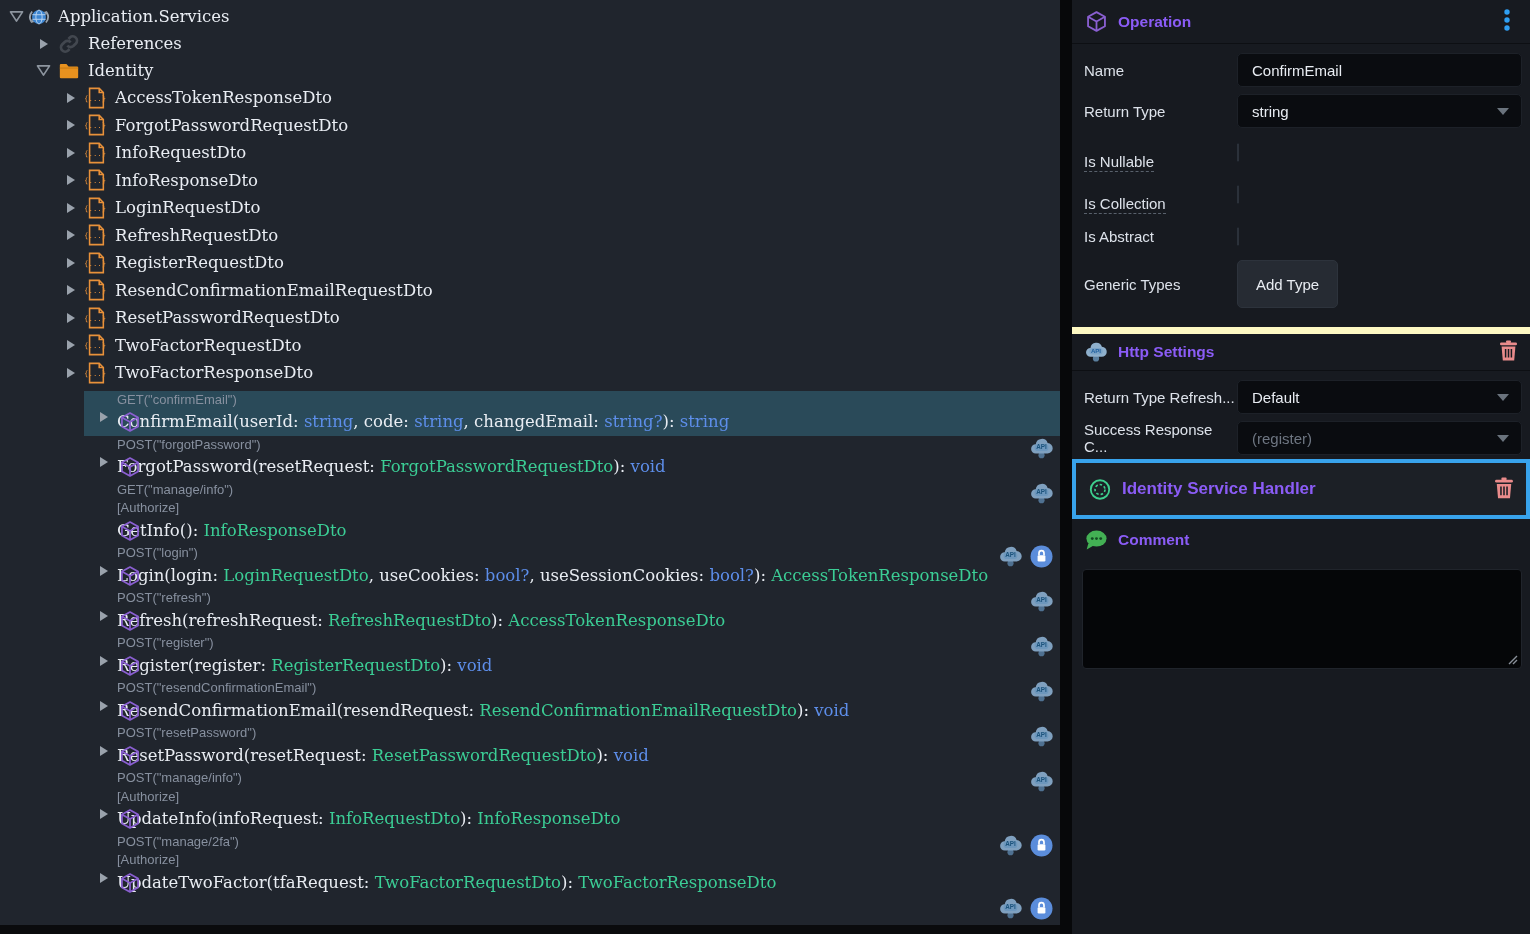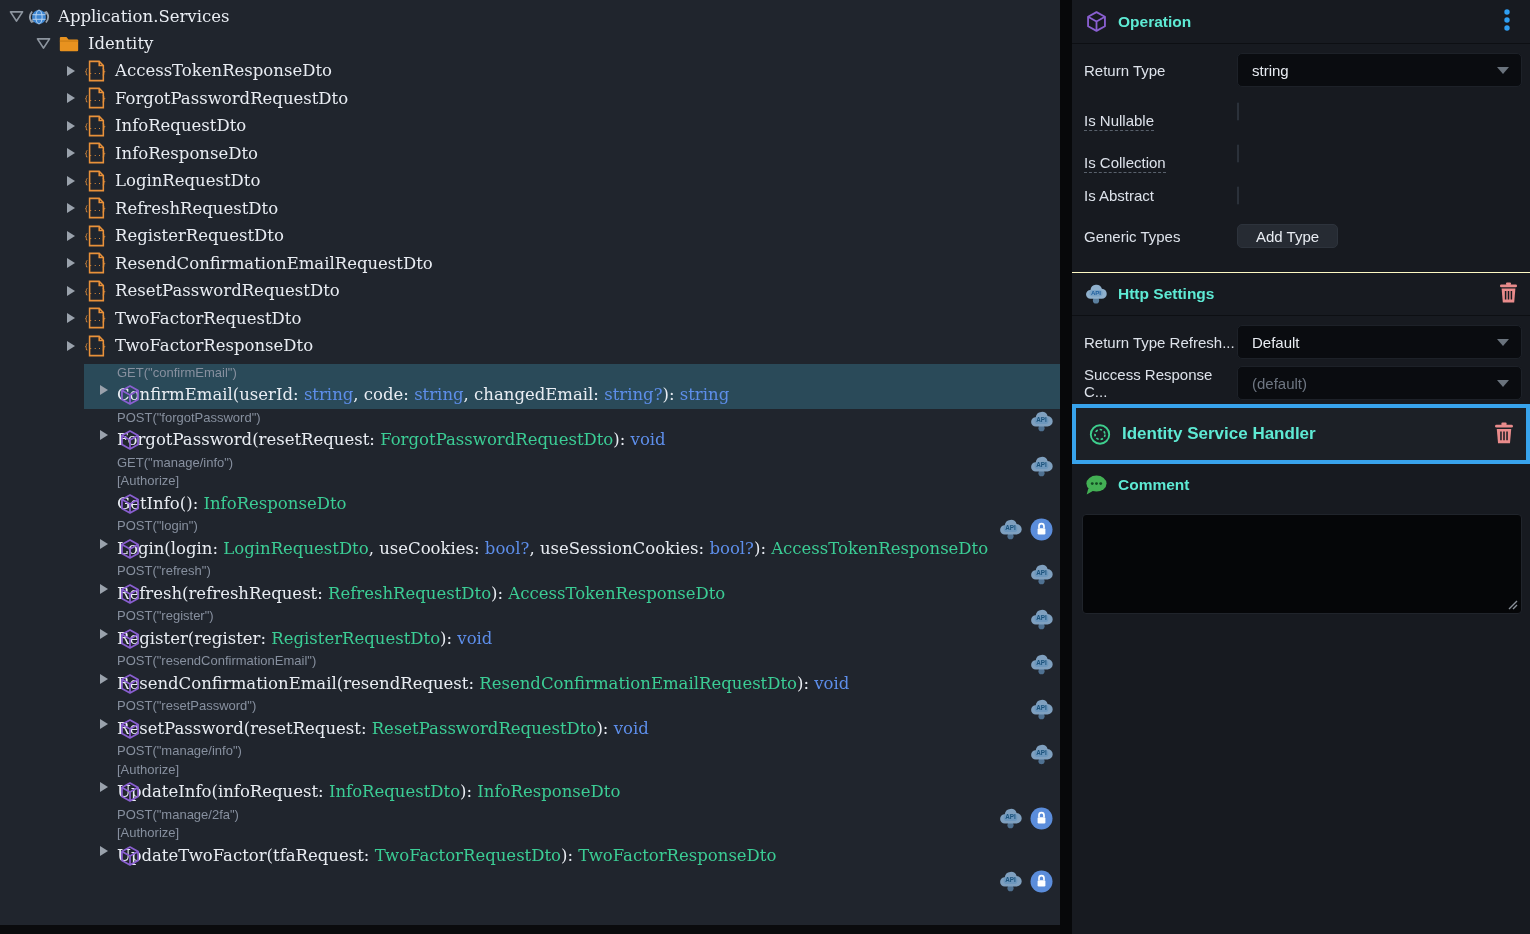--- a/index.html
+++ b/index.html
@@ -34,41 +34,41 @@
   .badge { width:25px; height:25px; }
   .hscroll { position:absolute; left:0; right:0; bottom:0; height:9px; background:#0a0b0d; }
 
   
   .divider { width:12px; height:934px; background:#07080a; flex:0 0 auto; }
 
   
   .rpanel { width:458px; height:934px; background:#171a20; color:#dde2ea; flex:0 0 auto; font-size:15px; }
   .sec-header { position:relative; height:44px; display:flex; align-items:center; padding:0 12px;
                 border-bottom:1px solid #0d0f13; }
-  .sec-header.topline { border-top:1px solid #fef9c3;align-items:center; }
-  .sec-title { font-weight:bold; font-size:15.5px; color:#5eead4; margin-left:10px; }
+  .sec-header.topline { border-top:7px solid #fef9c3;align-items:center; }
+  .sec-title { font-weight:bold; font-size:15.5px; color:#8b5cf6; margin-left:10px; }
   .hicon { width:24px; height:24px; display:inline-flex; align-items:center; justify-content:center; }
   .spacer { flex:1; }
   .fields { padding:9px 0 12px; }
   .frow { display:flex; align-items:center; margin:0 8px 7px 12px; min-height:34px; }
   .flabel { width:153px; flex:0 0 auto; font-size:15px; color:#dde2ea; }
   .flabel.hint { align-self:center;margin-top:18px; }
   .flabel.hint span { border-bottom:1px dashed #59616c; padding-bottom:1px; }
   .ctrl { flex:1; }
   input.tbox { width:100%; height:34px; background:#0a0c10; border:1px solid #1d2128; border-radius:5px;
                color:#e8ecf2; font-size:15px; padding:0 14px; outline:none;
                font-family:"Liberation Sans","DejaVu Sans",sans-serif; }
   .select { position:relative; width:100%; height:34px; background:#0a0c10; border:1px solid #1d2128;
             border-radius:5px; display:flex; align-items:center; padding:0 14px; cursor:default; }
   .select .val { font-size:15px; color:#e8ecf2; }
   .select.muted .val { color:#6e7682; }
   .select .chev { position:absolute; right:12px; width:0; height:0; border-left:6.5px solid transparent;
                   border-right:6.5px solid transparent; border-top:7.5px solid #6a737d; }
   .checkbox { width:22px; height:22px; background:#0a0c10; border:1px solid #2b313a; border-radius:3px; }
-  .btn { display:inline-flex; align-items:center; justify-content:center; height:24px; padding:0 18px;
+  .btn { display:inline-flex; align-items:center; justify-content:center; height:48px; padding:0 18px;
          background:#262b33; border:1px solid #2d333c; border-radius:5px; color:#e8ecf2; font-size:15px; }
   .handler { position:relative; z-index:2; margin-top:-2px; height:60px; background:#1c2026;
              border:4px solid #38a3ec; display:flex; align-items:center; padding:0 12px; }
   .handler .sec-title { font-size:17px; }
   .comment-wrap { position:relative; margin:8px 8px 0 10px; }
   textarea.cbox { width:440px; height:100px; background:#050608; border:1px solid #20242b; border-radius:4px;
                   resize:none; color:#e8ecf2; font-size:14px; padding:8px 10px; outline:none;
                   font-family:"Liberation Sans","DejaVu Sans",sans-serif; }
   .resize-grip { position:absolute; right:4px; bottom:7px; width:12px; height:12px; pointer-events:none; }
 </style>
@@ -91,20 +91,33 @@
               <path d="M3.5 17 a9.5 9.5 0 0 1 1-11" fill="none" stroke="#9aa3ad" stroke-width="2"></path>
               <path d="M20.5 7 a9.5 9.5 0 0 1 -1 11" fill="none" stroke="#9aa3ad" stroke-width="2"></path>
               <polygon points="3,18.5 7,17.5 4,14.5" fill="#9aa3ad"></polygon>
               <polygon points="21,5.5 17,6.5 20,9.5" fill="#9aa3ad"></polygon>
               <circle cx="12" cy="12" r="7.6" fill="#3e86d1"></circle>
               <ellipse cx="12" cy="12" rx="3.4" ry="7.6" fill="none" stroke="#bcd7f2" stroke-width="1"></ellipse>
               <path d="M4.8 9.5 h14.4 M4.8 14.5 h14.4" stroke="#bcd7f2" stroke-width="1"></path>
             </svg>
           </span>
           <span class="lbl">Application.Services</span>
+        </div>
+        <div class="trow">
+          <span class="exp" style="left: 36px;">
+            <span class="exp-closed"></span>
+          </span>
+          <span style="width: 58px; flex: 0 0 auto;"></span>
+          <span class="ticon">
+            <svg width="24" height="24" viewBox="0 0 24 24">
+              <path d="M10.2 13.8 a4.6 4.6 0 0 0 6.5 .4 l2.8-2.8 a4.6 4.6 0 0 0 -6.5-6.5 l-1.6 1.6" fill="none" stroke="#42474f" stroke-width="3"></path>
+              <path d="M13.8 10.2 a4.6 4.6 0 0 0 -6.5-.4 l-2.8 2.8 a4.6 4.6 0 0 0 6.5 6.5 l1.6-1.6" fill="none" stroke="#42474f" stroke-width="3"></path>
+            </svg>
+          </span>
+          <span class="lbl">References</span>
         </div>
         <div class="trow">
           <span class="exp" style="left: 35px;">
             <svg width="15" height="13" viewBox="0 0 16 14">
               <polygon points="1.5,2 14.5,2 8,12" fill="none" stroke="#8d959f" stroke-width="1.8" stroke-linejoin="round"></polygon>
             </svg>
           </span>
           <span style="width: 58px; flex: 0 0 auto;"></span>
           <span class="ticon">
             <svg width="24" height="24" viewBox="0 0 24 24">
@@ -466,20 +479,24 @@
       <span>
         <svg width="22" height="26" viewBox="0 0 22 26">
             <circle cx="11" cy="5" r="2.7" fill="#2f9ff2"></circle>
             <circle cx="11" cy="13" r="2.7" fill="#2f9ff2"></circle>
             <circle cx="11" cy="21" r="2.7" fill="#2f9ff2"></circle>
           </svg>
       </span>
     </div>
 
     <div class="fields">
+      <div class="frow">
+        <span class="flabel">Name</span>
+        <span class="ctrl"><input class="tbox" type="text" value="ConfirmEmail" style=""></span>
+      </div>
       <div class="frow">
         <span class="flabel">Return Type</span>
         <span class="ctrl">
             <span class="select">
               <span class="val">string</span>
               <span class="chev"></span>
             </span>
           </span>
       </div>
       <div class="frow">
@@ -528,21 +545,21 @@
             <span class="select">
               <span class="val">Default</span>
               <span class="chev"></span>
             </span>
           </span>
       </div>
       <div class="frow" style="margin-bottom:0;">
         <span class="flabel">Success Response C...</span>
         <span class="ctrl">
             <span class="select muted">
-              <span class="val">(default)</span>
+              <span class="val">(register)</span>
               <span class="chev"></span>
             </span>
           </span>
       </div>
     </div>
 
     <div class="handler">
       <span class="hicon">
         <svg width="25" height="25" viewBox="0 0 25 25">
             <circle cx="12.5" cy="12.5" r="9.6" fill="none" stroke="#3ecf8e" stroke-width="1.9"></circle>

